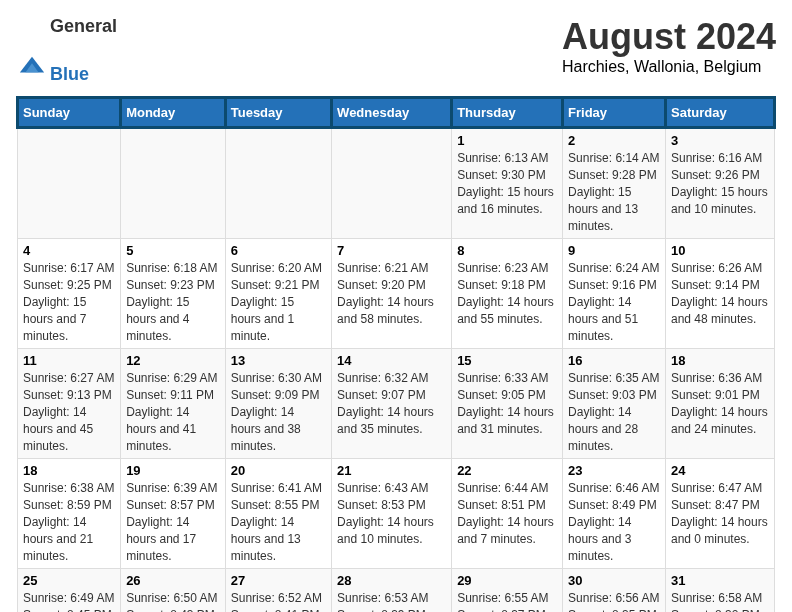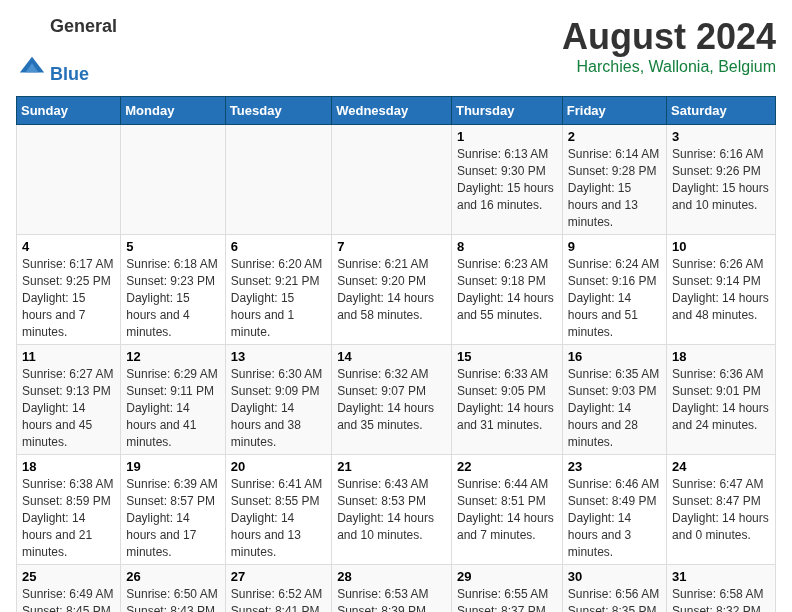--- a/index.html
+++ b/index.html
@@ -19,46 +19,45 @@
     .logo {
       display: flex;
       align-items: flex-end;
     }
     .logo-icon {
       width: 28px;
       height: 28px;
       margin-left: 2px;
     }
     .title-block {
-      text-align: right;
     }
     .main-title {
       font-size: 36px;
       font-weight: bold;
       color: #333;
     }
     .sub-title {
       font-size: 16px;
-      color: #15803d;
+      color: #000000;
     }
     table {
       width: 100%;
       border-collapse: collapse;
       font-size: 11px;
     }
     thead tr {
       background-color: #2471b8;
       color: #fff;
     }
     thead th {
       padding: 6px 4px;
       text-align: left;
       font-size: 13px;
       font-weight: bold;
-      border: 1px solid #0c4a6e;
+      border: 3px solid #0c4a6e;
       margin-left: 40px;
     }
     tbody tr {
       vertical-align: top;
     }
     tbody td {
       border: 1px solid #ddd;
       padding: 4px 5px;
       vertical-align: top;
       height: 85px;

